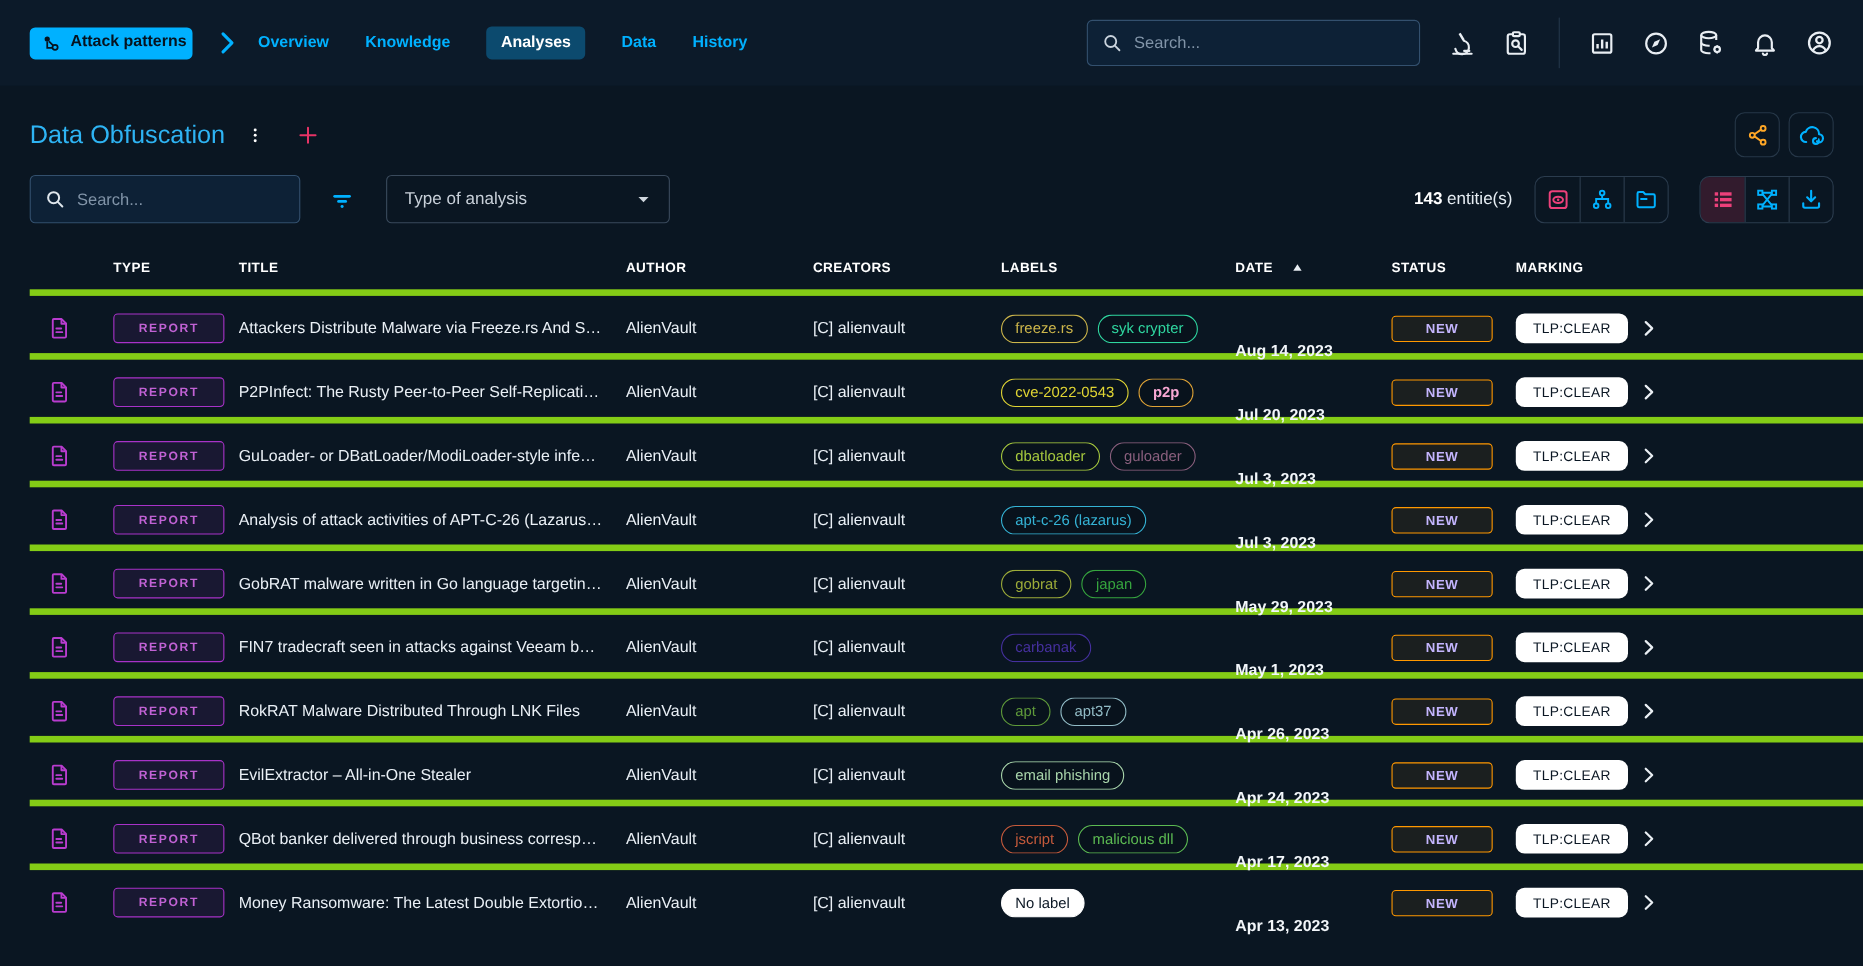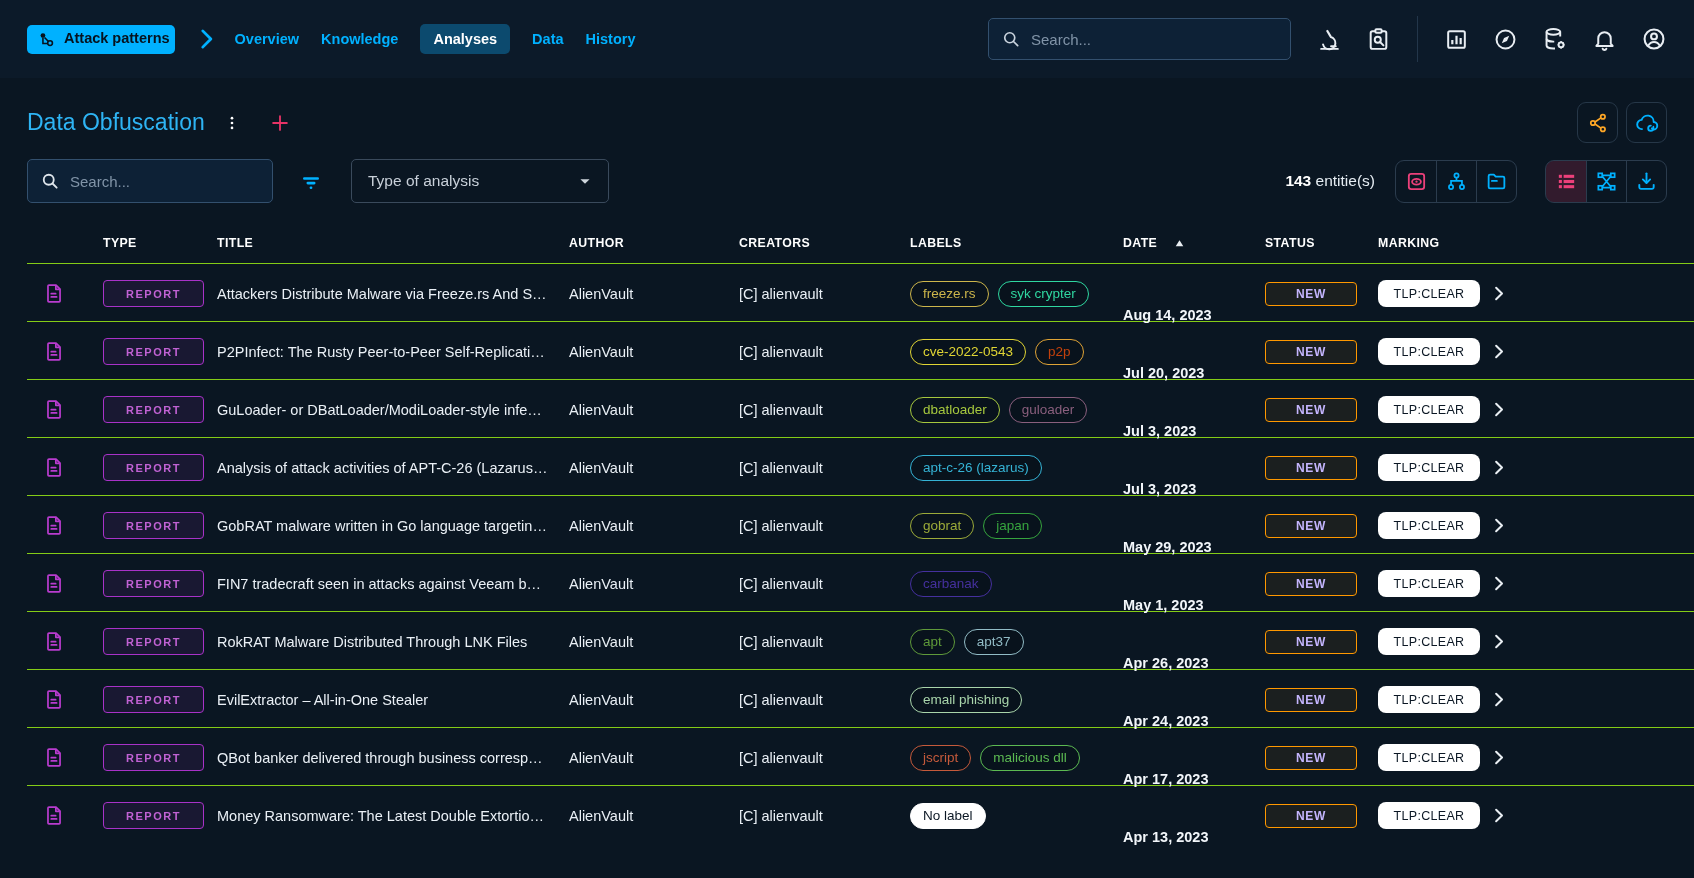--- a/index.html
+++ b/index.html
@@ -16,21 +16,21 @@
     height:78px; background:#0c1a29;
     display:flex; align-items:center; padding:0 27px;
   }
   .entity-chip {
     display:flex; align-items:flex-start; gap:8px;
     background:#00b1ff; color:#06131f;
     font-size:14.5px; font-weight:700;
     padding:5px 5px 5px 10px; border-radius:5px; cursor:pointer;
   }
   .crumb-arrow { color:#00b1ff; margin:0 16px 0 18px; }
-  .nav { display:flex; align-items:center; gap:22px; }
+  .nav { display:flex; align-items:center; gap:33px; }
   .nav-link {
     color:#00b1ff; font-size:14.5px; font-weight:600;
     text-decoration:none; cursor:pointer; background:none; border:none;
     font-family:"Liberation Sans", sans-serif;
   }
   .nav-link.active {
     background:#0c4a6e; color:#ffffff;
     padding:7px 13px; border-radius:5px;
   }
   .top-search {
@@ -96,21 +96,21 @@
   .g-btn.pink { color:#ec407a; }
   .g-btn.blue { color:#00b1ff; }
   .g-btn.selected { background:rgba(231,51,102,0.18); }
 
   
   .table { padding:0 0 0 27px; margin-top:20px; }
   .tr {
     display:grid;
     grid-template-columns:76px 114px 352px 170px 171px 213px 142px 113px 110px auto;
     align-items:center; height:58px;
-    border-top:1px solid #84cc16;
+    border-top:6px solid #84cc16;
   }
   .tr.head { height:40px; border-top:none; }
   .th {
     font-size:12.3px; font-weight:700; letter-spacing:0.4px; color:#ffffff;
     display:flex; align-items:center; gap:16px; cursor:pointer;
   }
   .cell-text { font-size:14.5px; color:#eaf0f6; white-space:nowrap; overflow:hidden; }
   .cell-date { font-size:14.5px; font-weight:600; color:#f2f6fa; white-space:nowrap;margin-top:43px; }
   .file-icon { color:#b93ccf; margin-left:16px; }
   .type-chip {
@@ -407,21 +407,21 @@
       </svg>
     </div>
     <div>
           <span class="type-chip">REPORT</span>
         </div>
     <div class="cell-text">P2PInfect: The Rusty Peer-to-Peer Self-Replicati…</div>
     <div class="cell-text">AlienVault</div>
     <div class="cell-text">[C] alienvault</div>
     <div class="labels-cell">
           <span class="chip" style="color: rgb(224, 213, 52); border-color: rgb(224, 213, 52);">cve-2022-0543</span>
-          <span class="chip" style="color: #c2410c; border-color: rgb(223, 163, 54);">p2p</span>
+          <span class="chip" style="color: #f9a8d4; border-color: rgb(223, 163, 54); font-weight: bold;">p2p</span>
         </div>
     <div class="cell-date">Jul 20, 2023</div>
     <div>
           <span class="status-chip">NEW</span>
         </div>
     <div>
           <span class="marking-chip">TLP:CLEAR</span>
         </div>
     <button class="row-chevron">
       <svg width="21" height="21" viewBox="0 0 24 24" fill="none" stroke="currentColor" stroke-width="2.3" stroke-linecap="round" stroke-linejoin="round">

